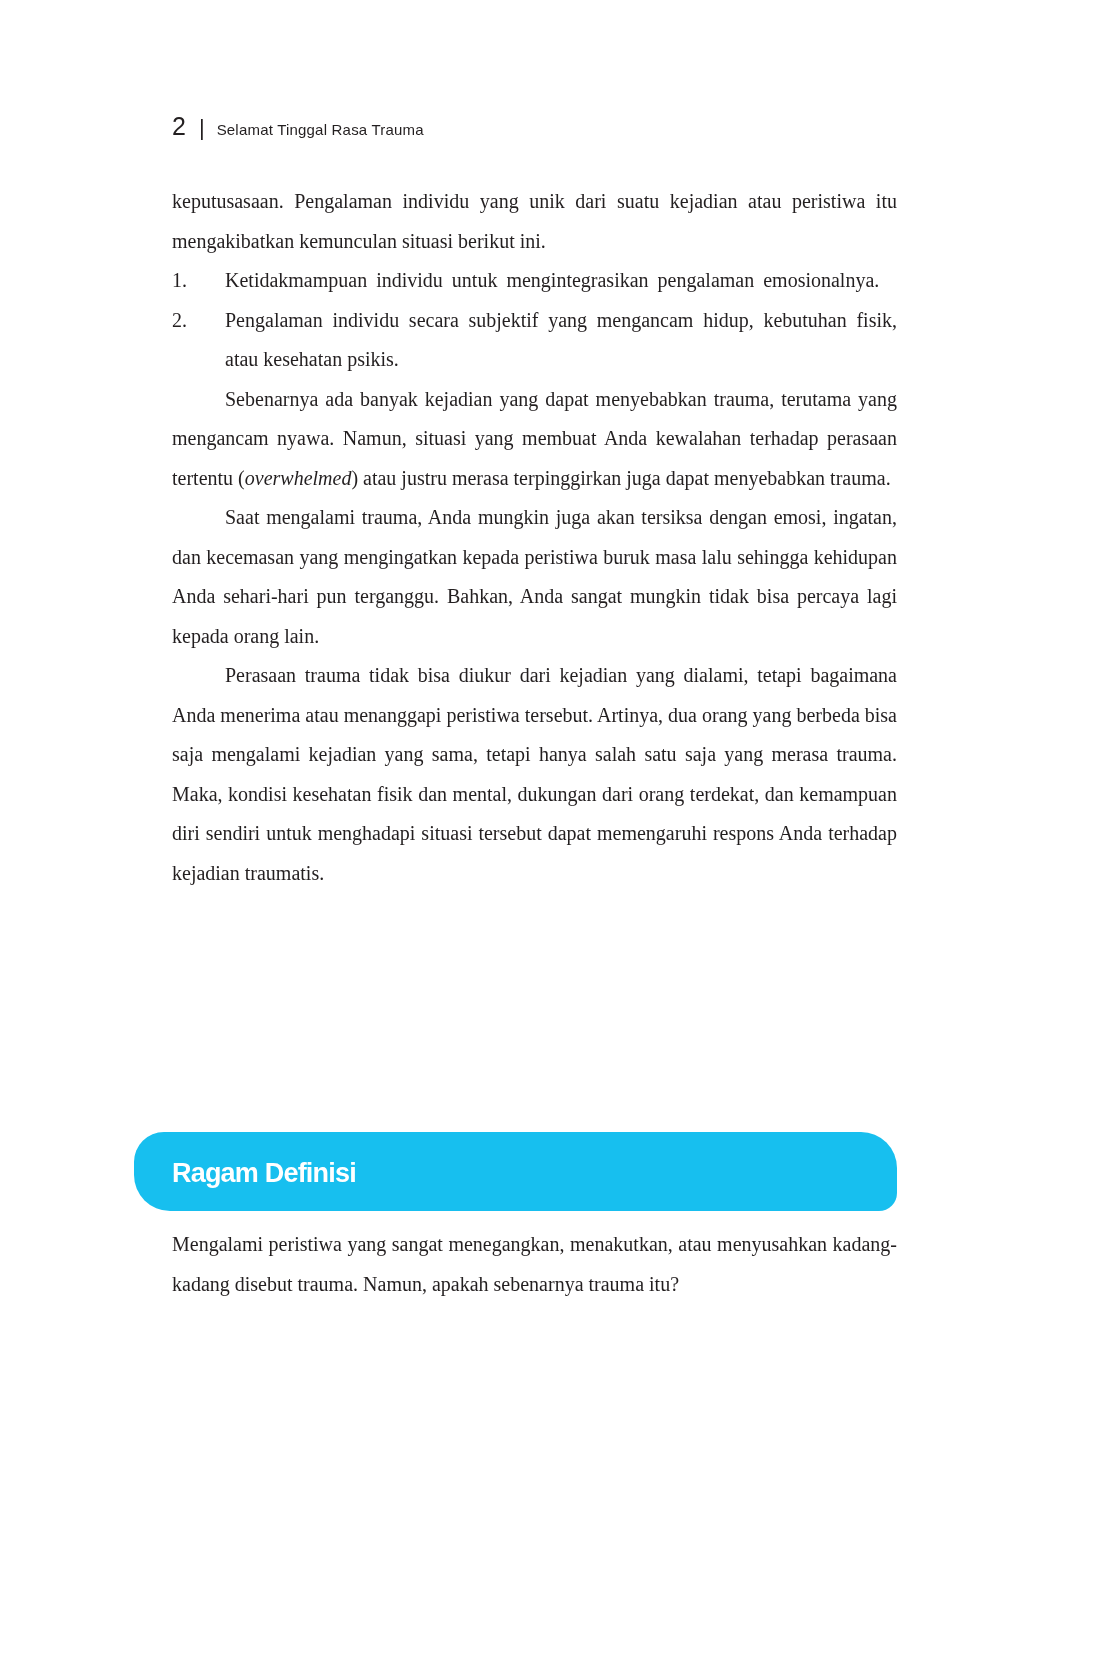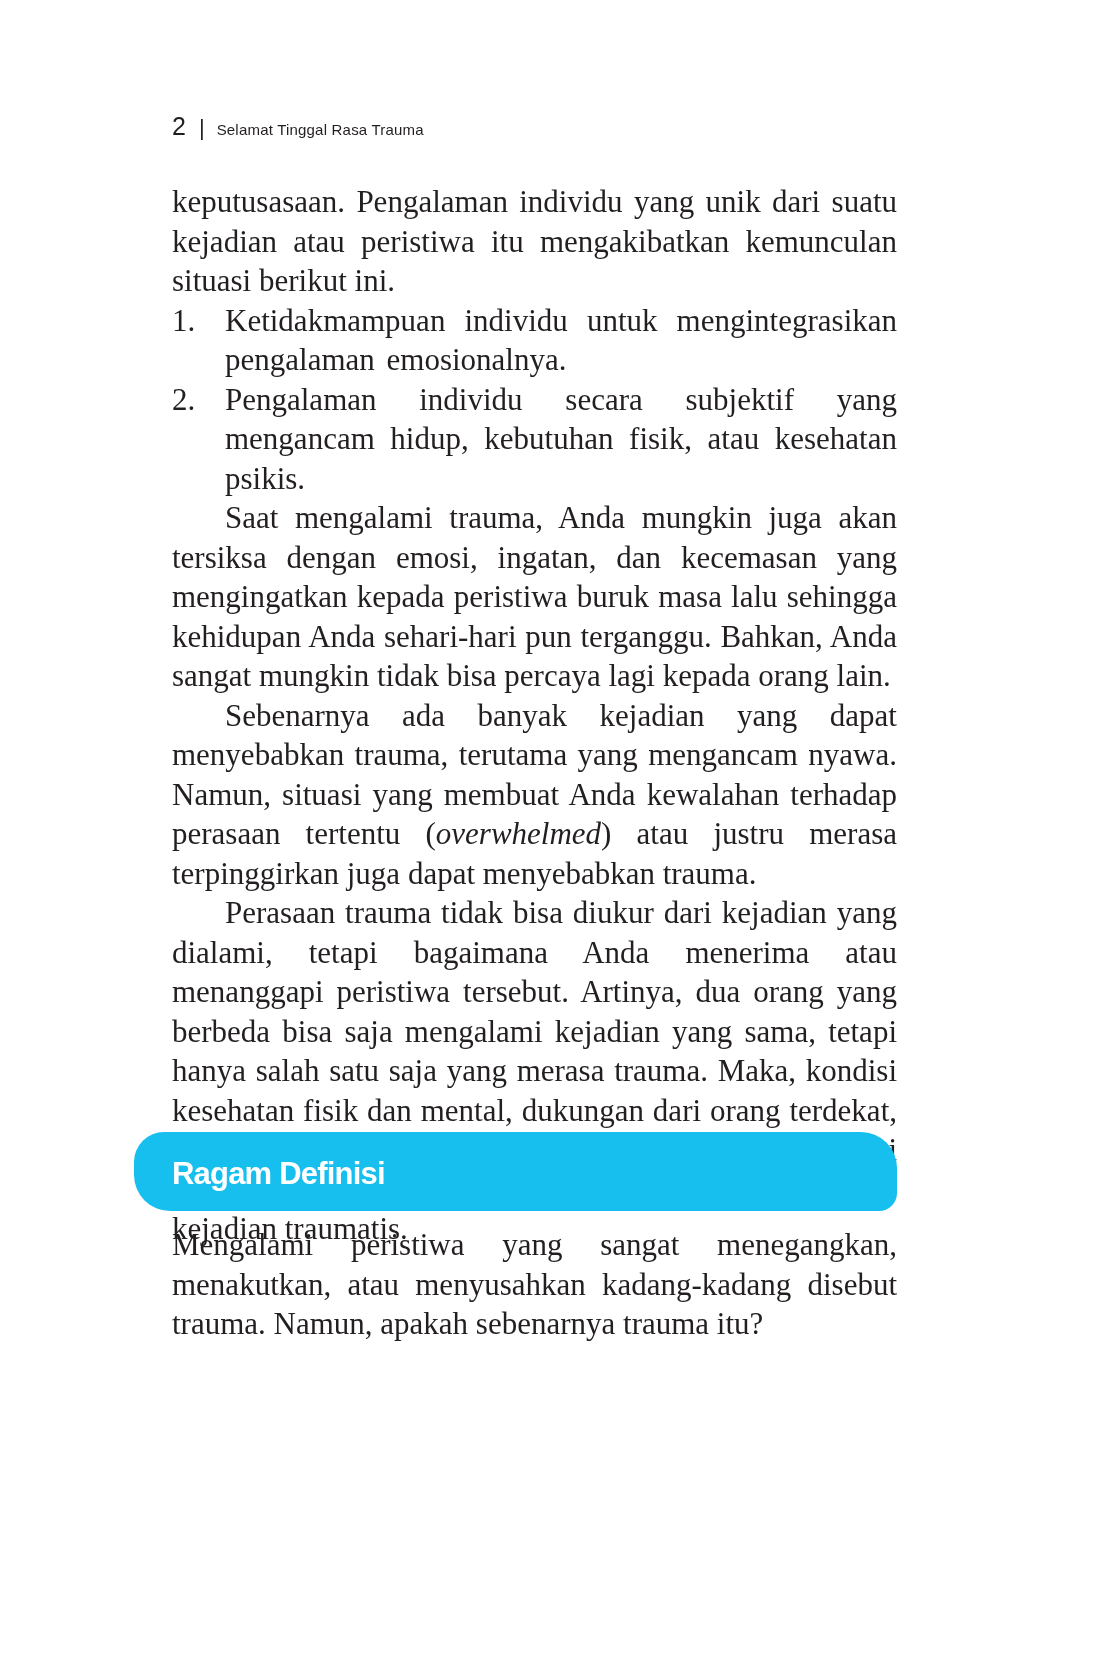--- a/index.html
+++ b/index.html
@@ -32,21 +32,21 @@
     }
     .running-head .book-title {
       font-size: 15px;
       letter-spacing: 0.2px;
     }
     .body-text {
       position: absolute;
       left: 172px;
       width: 725px;
       font-family: "Liberation Serif", serif;
-      font-size: 31px;
+      font-size: 20px;
       line-height: 39.5px;
       color: #231f20;
     }
     .block-1 { top: 182px; }
     .para {
       margin: 0;
       text-align: justify;
       text-align-last: left;
     }
     .para.indent { text-indent: 53px; }
@@ -77,21 +77,21 @@
       height: 79px;
       background: #17bfef;
       border-radius: 30px 36px 18px 36px;
       display: flex;
       align-items: center;
     }
     .section-banner .heading {
       margin-left: 38px;
       font-family: "Liberation Sans", sans-serif;
       font-weight: bold;
-      font-size: 31px;
+      font-size: 27px;
       color: #ffffff;
       letter-spacing: -0.8px;
       margin-top: 4px;
     }
     .block-2 { top: 1225px; }
     em { font-style: italic; }
   </style>
 </head>
 <body>
 
@@ -106,22 +106,22 @@
   <ol class="list">
     <li>
       <span class="num">1.</span>
       <span class="text">Ketidakmampuan individu untuk mengintegrasikan pengalaman emosionalnya.</span>
     </li>
     <li>
       <span class="num">2.</span>
       <span class="text">Pengalaman individu secara subjektif yang mengancam hidup, kebutuhan fisik, atau kesehatan psikis.</span>
     </li>
   </ol>
+  <p class="para indent"><span>Sebenarnya ada banyak kejadian yang dapat menyebabkan trauma, terutama yang mengancam nyawa. Namun, situasi yang membuat Anda kewalahan terhadap perasaan tertentu (</span><em>overwhelmed</em><span>) atau justru merasa terpinggirkan juga dapat menyebabkan trauma.</span></p>
   <p class="para indent">Saat mengalami trauma, Anda mungkin juga akan tersiksa dengan emosi, ingatan, dan kecemasan yang mengingatkan kepada peristiwa buruk masa lalu sehingga kehidupan Anda sehari-hari pun terganggu. Bahkan, Anda sangat mungkin tidak bisa percaya lagi kepada orang lain.</p>
-  <p class="para indent"><span>Sebenarnya ada banyak kejadian yang dapat menyebabkan trauma, terutama yang mengancam nyawa. Namun, situasi yang membuat Anda kewalahan terhadap perasaan tertentu (</span><em>overwhelmed</em><span>) atau justru merasa terpinggirkan juga dapat menyebabkan trauma.</span></p>
   <p class="para indent">Perasaan trauma tidak bisa diukur dari kejadian yang dialami, tetapi bagaimana Anda menerima atau menanggapi peristiwa tersebut. Artinya, dua orang yang berbeda bisa saja mengalami kejadian yang sama, tetapi hanya salah satu saja yang merasa trauma. Maka, kondisi kesehatan fisik dan mental, dukungan dari orang terdekat, dan kemampuan diri sendiri untuk menghadapi situasi tersebut dapat memengaruhi respons Anda terhadap kejadian traumatis.</p>
 </div>
 
 <div class="section-banner" style="background: rgb(23, 191, 239);">
   <span class="heading">Ragam Definisi</span>
 </div>
 
 <div class="body-text block-2">
   <p class="para">Mengalami peristiwa yang sangat menegangkan, menakutkan, atau menyusahkan kadang-kadang disebut trauma. Namun, apakah sebenarnya trauma itu?</p>
 </div>

